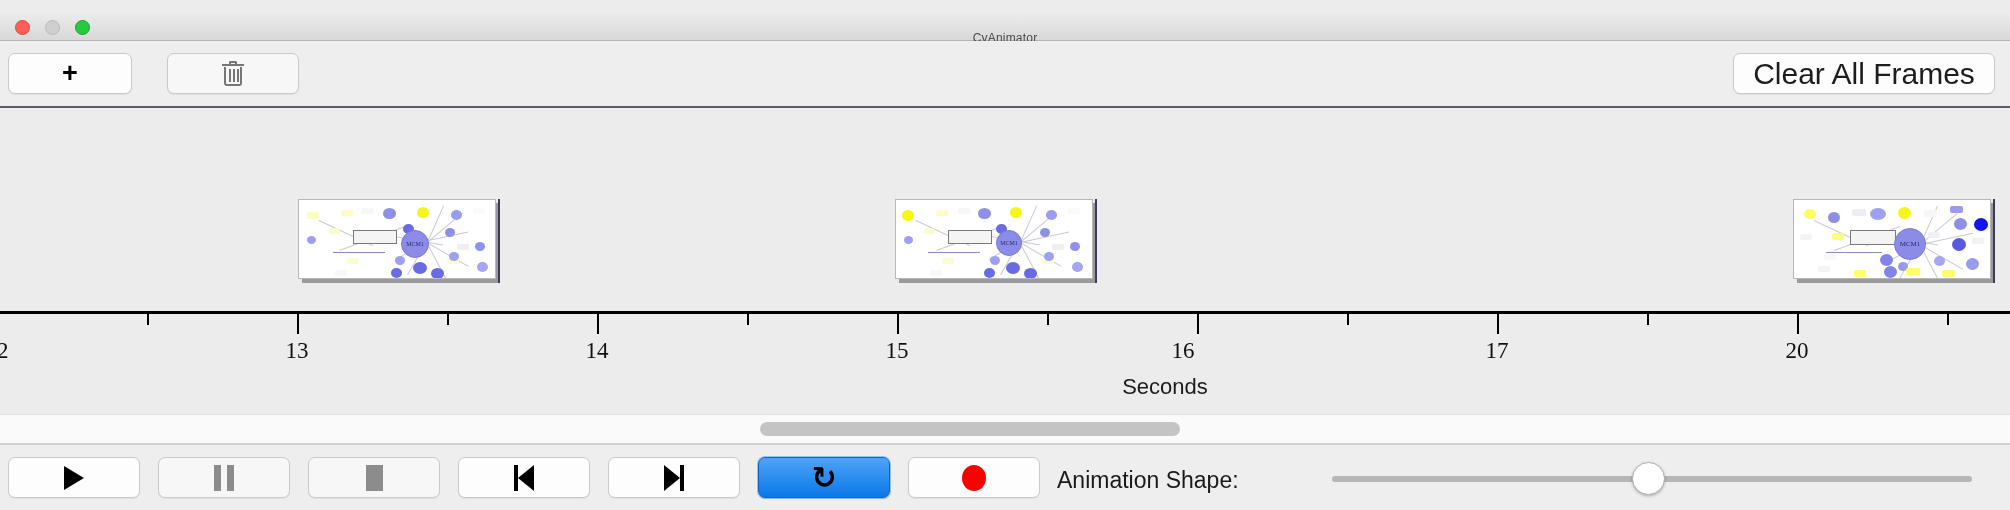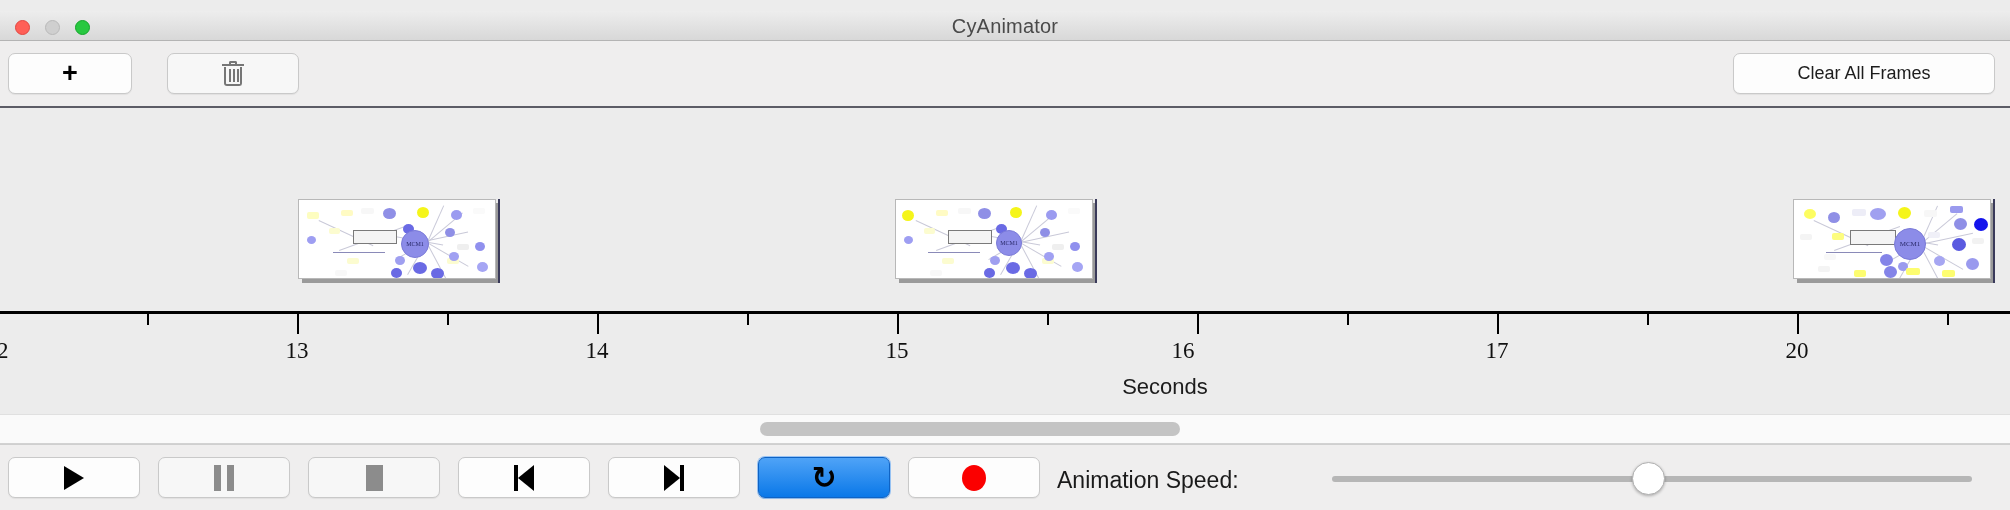--- a/index.html
+++ b/index.html
@@ -33,43 +33,43 @@
   .titlebar {
     position: absolute; left: 0; top: 11px; width: 2010px; height: 30px;
     background: linear-gradient(#ededed, #d8d8d8);
     border-bottom: 1px solid #b4b4b4;
   }
   .tl { position: absolute; top: 9px; width: 15px; height: 15px; border-radius: 50%; }
   .tl-close  { left: 15px; background: #ff5f57; border: 1px solid #e14640; }
   .tl-min    { left: 45px; background: #cfcfcf; border: 1px solid #b9b9b9; }
   .tl-max    { left: 75px; background: #28c840; border: 1px solid #13a52a; }
   .win-title {
-    position: absolute; left: 0; top: 0; width: 2010px; height: 30px;
+    position: absolute; left: 0; top: 12px; width: 2010px; height: 30px;
     line-height: 30px; text-align: center;
-    font-size: 20px; color: #4a4a4a; letter-spacing: .2px;
+    font-size: 12px; color: #4a4a4a; letter-spacing: .2px;
   }
 
   
   .toolbar {
     position: absolute; left: 0; top: 41px; width: 2010px; height: 66px;
     background: #efeeee;
   }
   .tbtn {
     position: absolute; top: 12px;
     background: #fdfdfd;
     border: 1px solid #c9c9c9; border-radius: 7px;
     box-shadow: 0 1px 1px rgba(0,0,0,.06);
     display: flex; align-items: center; justify-content: center;
     cursor: pointer;
   }
   .btn-add   { left: 8px;  width: 124px; height: 41px; }
   .btn-del   { left: 167px; width: 132px; height: 41px; background: #f7f7f7; }
   .btn-clear {
     left: 1733px; width: 262px; height: 41px;
-    font-size: 18px; color: #1d1d1d;
+    font-size: 30px; color: #1d1d1d;
   }
   .plus-icon { font-size: 27px; font-weight: 700; color: #000; line-height: 1; }
 
   
   .panel-sep {
     position: absolute; left: 0; top: 106px; width: 2010px; height: 2px;
     background: #5c5c66;
   }
   .timeline {
     position: absolute; left: 0; top: 108px; width: 2010px; height: 204px;
@@ -413,21 +413,21 @@
           <b></b>
         </span>
     </div>
     <div class="cbtn active" style="left:758px;">
       <span class="g-loop">↻</span>
     </div>
     <div class="cbtn" style="left:908px;">
       <span class="g-rec"></span>
     </div>
 
-    <div class="speed-label">Animation Speed:</div>
+    <div class="speed-label">Animation Shape:</div>
 
     <div class="slider">
       <div class="track"></div>
       <div class="thumb"></div>
     </div>
   </div>
 
 </div>
 
 </body></html>

